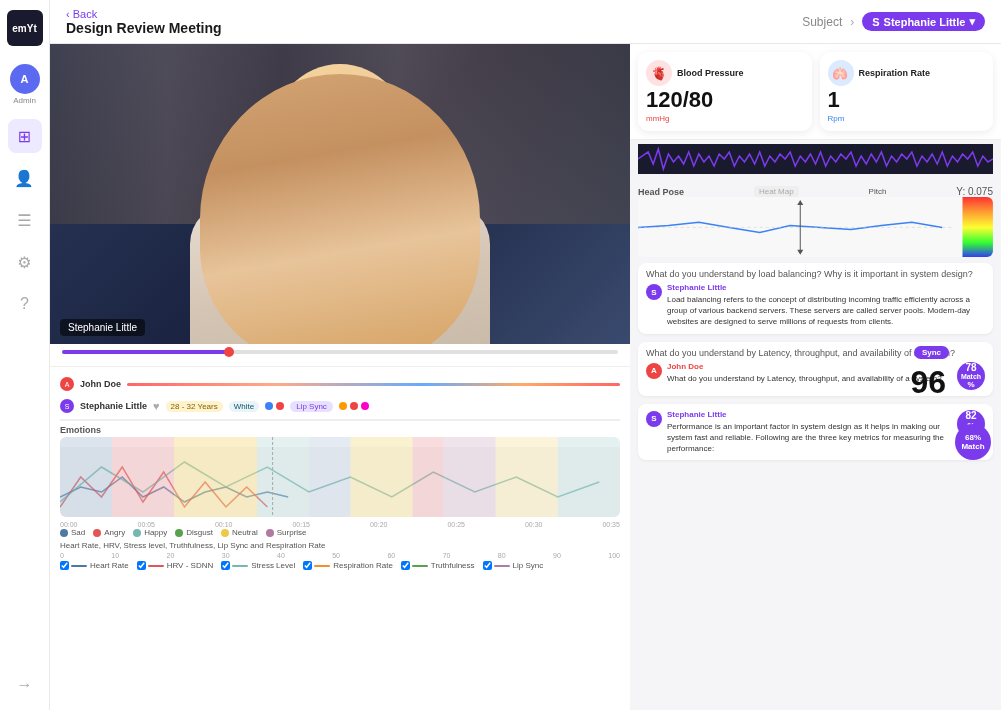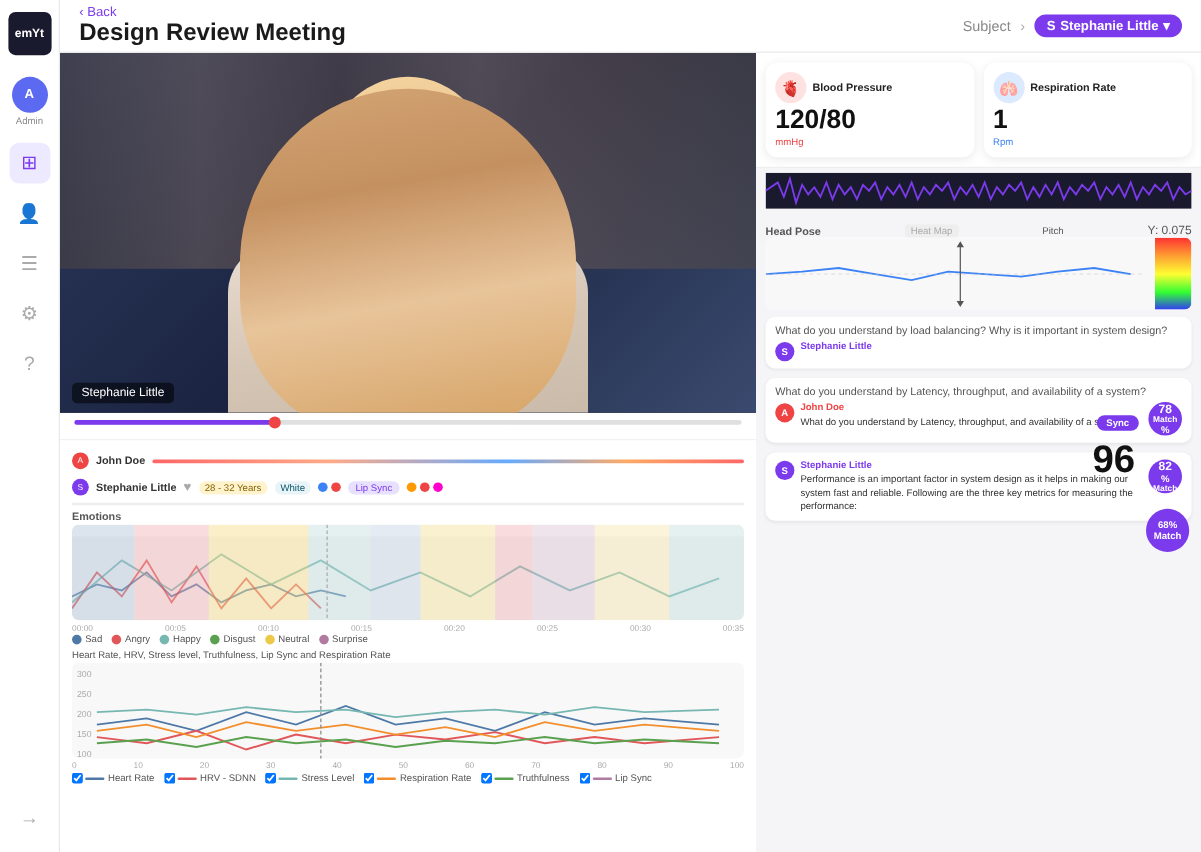--- a/index.html
+++ b/index.html
@@ -100,21 +100,21 @@
     }
     .back-btn {
       font-size: 11px;
       color: #7c3aed;
       cursor: pointer;
       display: flex;
       align-items: center;
       gap: 3px;
     }
     .page-title {
-      font-size: 20px;
+      font-size: 14px;
       font-weight: 700;
       color: #1a1a1a;
     }
     .header-right {
       display: flex;
       align-items: center;
       gap: 8px;
       font-size: 12px;
       color: #555;
     }
@@ -599,39 +599,20 @@
             <div class="legend-dot" style="background:#edc948;"></div>
             <span>Neutral</span>
           </div>
           <div class="legend-item">
             <div class="legend-dot" style="background:#b07aa1;"></div>
             <span>Surprise</span>
           </div>
         </div>
 
         <div class="hrv-label">Heart Rate, HRV, Stress level, Truthfulness, Lip Sync and Respiration Rate</div>
-        <div class="hrv-chart">
-          <svg viewBox="0 0 540 80" preserveAspectRatio="none">
-            <rect x="0" y="0" width="540" height="80" fill="#f8f8f8"></rect>
-
-            <text x="4" y="12" font-size="7" fill="#aaa">300</text>
-            <text x="4" y="28" font-size="7" fill="#aaa">250</text>
-            <text x="4" y="44" font-size="7" fill="#aaa">200</text>
-            <text x="4" y="60" font-size="7" fill="#aaa">150</text>
-            <text x="4" y="76" font-size="7" fill="#aaa">100</text>
-
-            <polyline points="20,50 60,45 100,55 140,40 180,50 220,35 260,50 300,45 340,55 380,40 420,50 460,45 520,50" stroke="#4e79a7" stroke-width="1.5" fill="none"></polyline>
-            <polyline points="20,60 60,65 100,55 140,70 180,58 220,65 260,58 300,62 340,56 380,65 420,60 460,65 520,60" stroke="#e15759" stroke-width="1.5" fill="none"></polyline>
-            <polyline points="20,40 60,38 100,42 140,36 180,40 220,38 260,44 300,40 340,38 380,42 420,36 460,40 520,38" stroke="#76b7b2" stroke-width="1.5" fill="none"></polyline>
-            <polyline points="20,55 60,50 100,60 140,48 180,55 220,50 260,58 300,52 340,60 380,48 420,55 460,50 520,55" stroke="#f28e2b" stroke-width="1.5" fill="none"></polyline>
-            <polyline points="20,65 60,62 100,68 140,60 180,65 220,62 260,68 300,63 340,65 380,60 420,65 460,62 520,65" stroke="#59a14f" stroke-width="1.5" fill="none"></polyline>
-
-            <line x1="200" y1="0" x2="200" y2="80" stroke="#888" stroke-width="1" stroke-dasharray="3,2"></line>
-          </svg>
-        </div>
         <div class="axis-labels">
           <span>0</span>
             <span>10</span>
             <span>20</span>
             <span>30</span>
             <span>40</span>
             <span>50</span>
             <span>60</span>
             <span>70</span>
             <span>80</span>
@@ -746,20 +727,21 @@
       </div>
 
       <div class="qa-section">
 
         <div class="qa-item">
           <div class="qa-question">What do you understand by load balancing? Why is it important in system design?</div>
           <div class="qa-answer">
             <div class="qa-avatar qa-avatar-s">S</div>
             <div style="flex:1;">
               <div style="font-size:8px;font-weight:700;color:#7c3aed;margin-bottom:2px;">Stephanie Little</div>
+              <div class="qa-text">Load balancing refers to the concept of distributing incoming traffic efficiently across a group of various backend servers. These servers are called server pools. Modern-day websites are designed to serve millions of requests from clients.</div>
             </div>
           </div>
         </div>
 
         <div class="qa-item">
           <div class="qa-question">What do you understand by Latency, throughput, and availability of a system?</div>
           <div class="qa-answer">
             <div class="qa-avatar qa-avatar-a">A</div>
             <div style="flex:1;">
               <div style="font-size:8px;font-weight:700;color:#e44;margin-bottom:2px;">John Doe</div>

